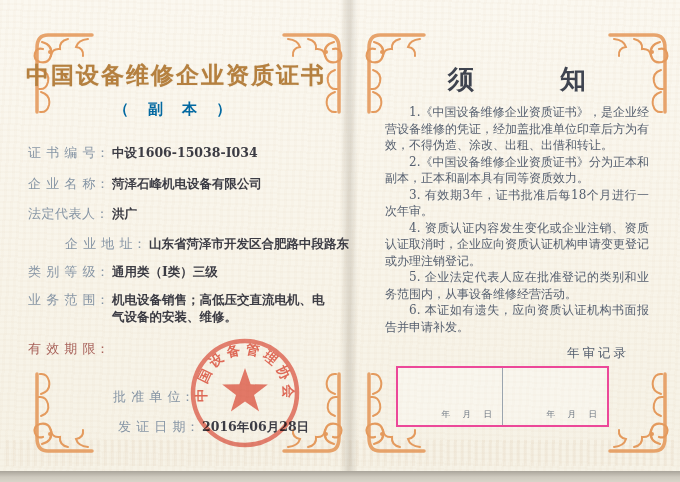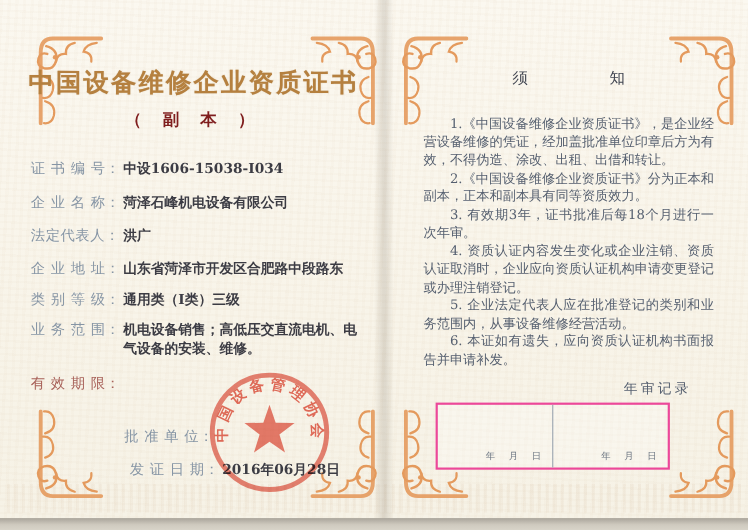--- a/index.html
+++ b/index.html
@@ -19,36 +19,36 @@
 
   
   .orn{position:absolute;width:64px;height:84px;}
   .orn.fx{transform:scaleX(-1);} .orn.fy{transform:scaleY(-1);} .orn.fxy{transform:scale(-1,-1);}
 
   
   .lp-title{position:absolute;left:20px;top:60px;width:312px;text-align:center;
     font-size:23px;font-weight:bold;letter-spacing:2px;color:#b5803f;
     text-shadow:0 0 1px rgba(150,95,30,.35);}
   .lp-sub{position:absolute;left:20px;top:100px;width:312px;text-align:center;
-    font-size:15px;font-weight:bold;letter-spacing:7px;color:#7f1d1d;}
+    font-size:15px;font-weight:bold;letter-spacing:7px;color:#0369a1;}
   .frow{position:absolute;left:28px;display:flex;align-items:flex-start;}
   .flabel{flex:0 0 84px;font-size:13px;color:#8695a5;letter-spacing:.5px;}
   .fvalue{font-size:12.5px;font-weight:bold;color:#3c3c44;line-height:17px;}
-  .frow.r1{top:144px;justify-content:center;} .frow.r2{top:175px;} .frow.r3{top:205px;} .frow.r4{top:235px;}
+  .frow.r1{top:144px;justify-content:center;} .frow.r2{top:175px;} .frow.r3{top:205px;} .frow.r4{top:235px;margin-left:37px;}
   .frow.r5{top:263px;} .frow.r6{top:291px;} .frow.r6 .fvalue{width:218px;}
   .frow.r7{top:340px;} .frow.r7 .flabel{color:#a8625a;}
   .frow.r8{top:388px;left:113px;} .frow.r9{top:418px;left:118px;}
 
   .seal{position:absolute;left:187px;top:335px;width:116px;height:116px;z-index:5;
         opacity:.82;mix-blend-mode:multiply;}
 
   
   .rp{position:absolute;left:385px;top:0;width:264px;}
   .rp-title{position:absolute;top:62px;width:100%;text-align:center;
-    font-size:14px;font-weight:normal;color:#3f4450;letter-spacing:30px;text-indent:30px;}
+    font-size:26px;font-weight:bold;color:#3f4450;letter-spacing:30px;text-indent:30px;}
   .notices{position:absolute;top:104px;width:100%;font-size:12px;line-height:16.5px;
     color:#566070;text-align:justify;}
   .notices p{margin:0;text-indent:2em;}
   .review-label{position:absolute;top:345px;width:100%;text-align:right;
     font-size:12.5px;color:#566070;letter-spacing:3px;padding-right:20px;box-sizing:border-box;}
   .review-table{position:absolute;left:396px;top:366px;width:209px;height:57px;
     border:2px solid #ec4899;display:flex;background:rgba(255,255,255,0.25);}
   .review-cell{position:relative;flex:1;}
   .review-cell + .review-cell{border-left:1px solid #9aa4ae;}
   .review-date{position:absolute;right:8px;bottom:4px;font-size:8.5px;color:#6a7480;letter-spacing:2px;}

